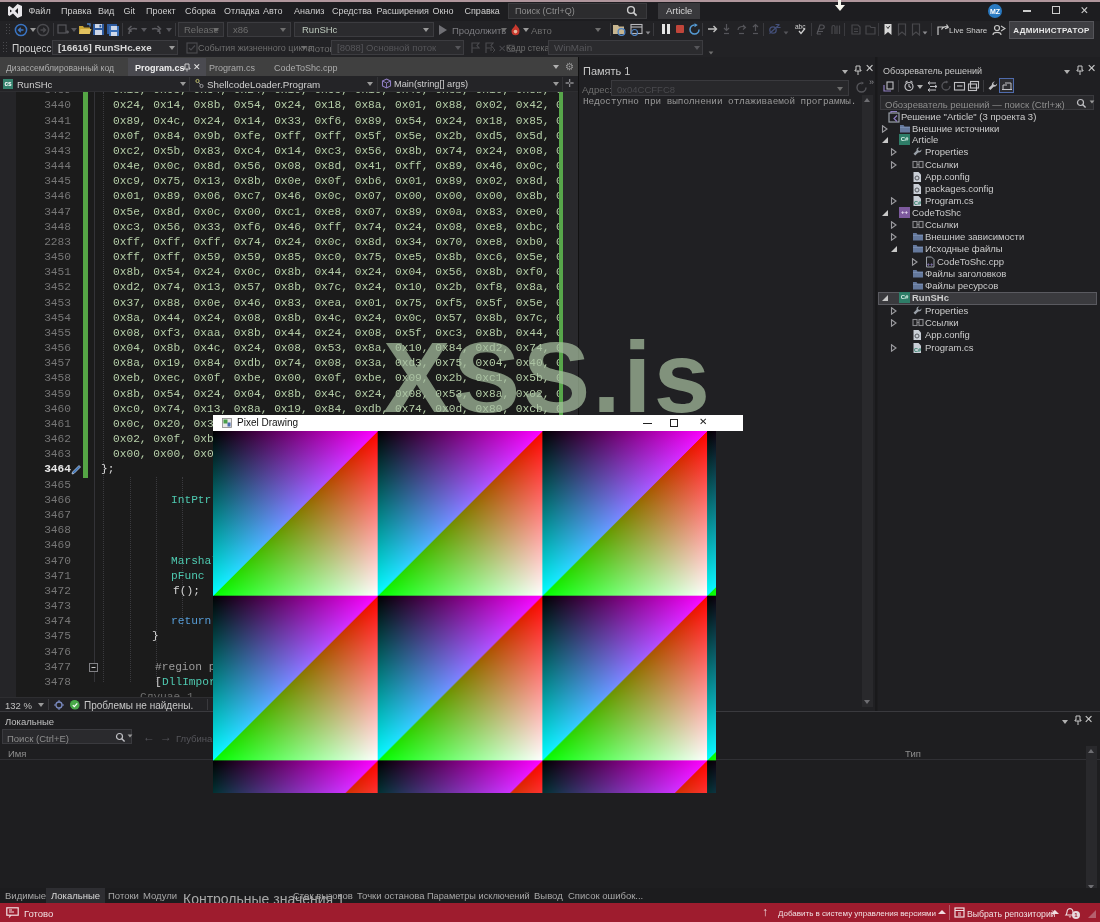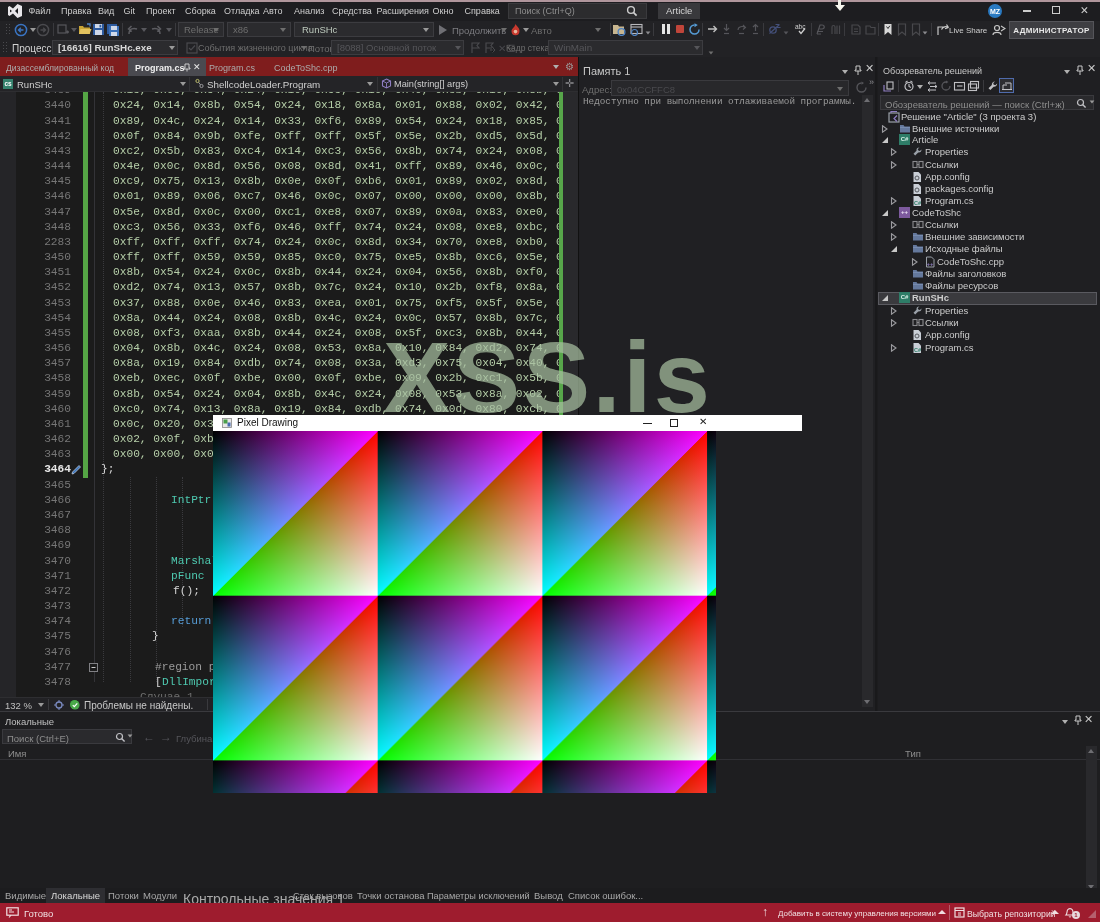--- a/index.html
+++ b/index.html
@@ -229,21 +229,21 @@
         <path d="M2 11 L2 1 L9 1 L7 3.5 L9 6 L2 6" fill="none" stroke="#4a4a4e" stroke-width="1.2"></path>
         <path d="M6 8 L11 8 M8.5 5.5 L11 8 L8.5 10.5" stroke="#4a4a4e" stroke-width="1"></path>
       </svg>
  <div class="abs" style="left:498px;top:4px;color:#48484c;font-size:10px">✕☰</div>
  <div class="abs" style="left:506px;top:4px;color:#6e6e6e;font-size:8.5px">Кадр стека:</div>
  <div class="abs combo" style="left:548px;top:1px;width:155px;height:15px;line-height:13px;padding-left:5px;color:#56565a;font-size:9.8px">WinMain</div>
  <span class="abs carat" style="left:694px;top:7px;border-top-color:#56565a"></span>
  <span class="abs carat" style="left:708px;top:12px;border-top-color:#6e6e6e;transform:scale(0.8)"></span>
 </div>
 
-<div class="abs" id="tabrow" style="left:0;top:57px;width:578px;height:19px;background:#7f1d1d">
+<div class="abs" id="tabrow" style="left:0;top:57px;width:578px;height:19px;background:#404040">
  <div class="abs" style="left:6px;top:6px;color:#ababab;font-size:8.6px">Дизассемблированный код</div>
  <div class="abs" style="left:128px;top:1px;width:78px;height:18px;background:#4a4a50"></div>
  <div class="abs" style="left:135px;top:6px;color:#f0f0f0;font-size:9px;font-weight:bold">Program.cs</div>
  <svg class="abs" style="left:183px;top:6px" width="8" height="9" viewBox="0 0 8 9">
         <path d="M2 1 L6 1 L6 5 L7 5 L7 6 L1 6 L1 5 L2 5 Z M4 6 L4 8.5" stroke="#d8d8d8" stroke-width="0.9" fill="none"></path>
       </svg>
  <div class="abs" style="left:193px;top:5px;color:#e8e8e8;font-size:9px">✕</div>
  <div class="abs" style="left:209px;top:6px;color:#ababab;font-size:9px">Program.cs</div>
  <div class="abs" style="left:274px;top:6px;color:#ababab;font-size:9px">CodeToShc.cpp</div>
  <span class="abs carat" style="left:553px;top:8px;border-top-color:#b0b0b0"></span>
@@ -618,21 +618,21 @@
       </svg>
  <div class="abs" style="left:1072px;top:8px;width:8px;height:8px;border-radius:50%;background:#e8d8dc;color:#9e1c2e;font-size:6px;text-align:center;line-height:8px;font-weight:bold">1</div>
  <svg class="abs" style="left:1087px;top:6px" width="10" height="10" viewBox="0 0 10 10">
         <path d="M9 1 L9 9 L1 9 Z" fill="#b5606e"></path>
       </svg>
 </div>
 
 <div class="abs" id="wm" style="left:383px;top:320px;font-size:101px;font-weight:bold;color:rgba(166,190,160,0.72);letter-spacing:2.5px;z-index:40">XSS.is</div>
 
 <div class="abs" id="pixwin" style="left:213px;top:415px;width:503px;height:378px;z-index:50">
-  <div style="position:absolute;left:0;top:0;width:589px;height:16px;background:#ffffff">
+  <div style="position:absolute;left:0;top:0;width:530px;height:16px;background:#ffffff">
     <svg class="abs" style="left:9px;top:3px" width="10" height="10" viewBox="0 0 10 10">
           <rect x="0.5" y="0.5" width="9" height="9" fill="#e8e8e8" stroke="#888" stroke-width="0.8"></rect>
           <rect x="1.5" y="1.5" width="4" height="4" fill="#4a9e4a"></rect>
           <rect x="5.5" y="4.5" width="3" height="4" fill="#4a6ab0"></rect>
         </svg>
     <div class="abs" style="left:24px;top:2px;color:#111;font-size:10px">Pixel Drawing</div>
     <div class="abs" style="left:430px;top:8px;width:9px;height:1px;background:#222"></div>
     <div class="abs" style="left:457px;top:3.5px;width:8px;height:8px;border:1px solid #222"></div>
     <div class="abs" style="left:486px;top:1px;color:#222;font-size:10px">✕</div>
   </div>

